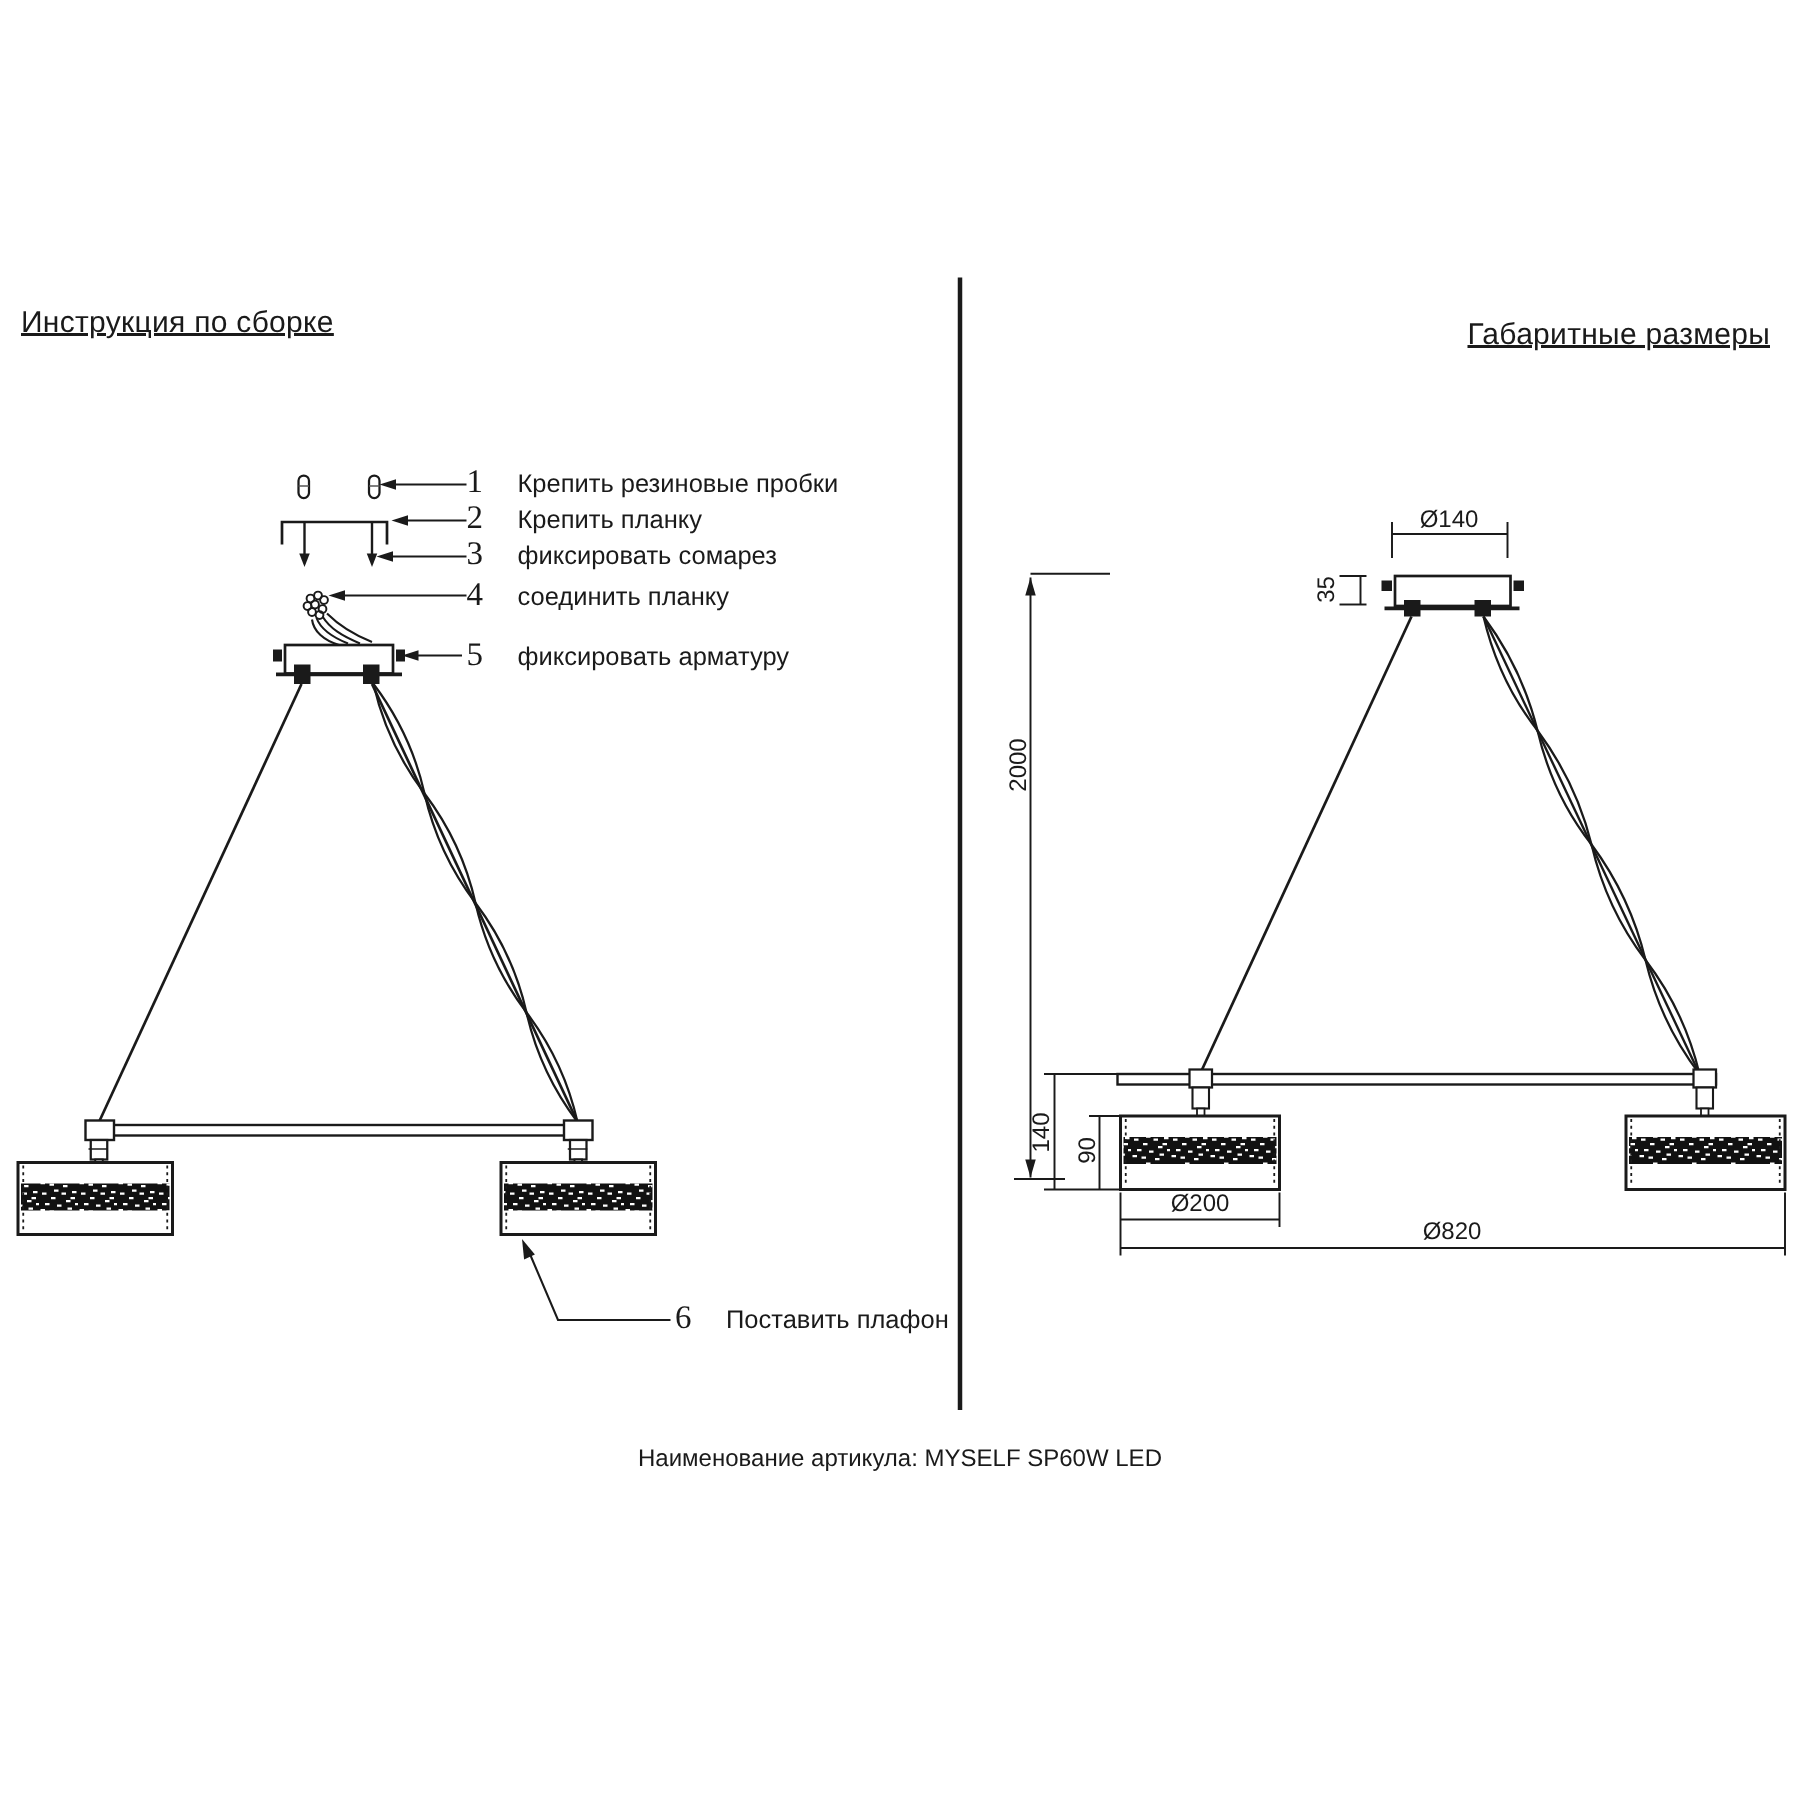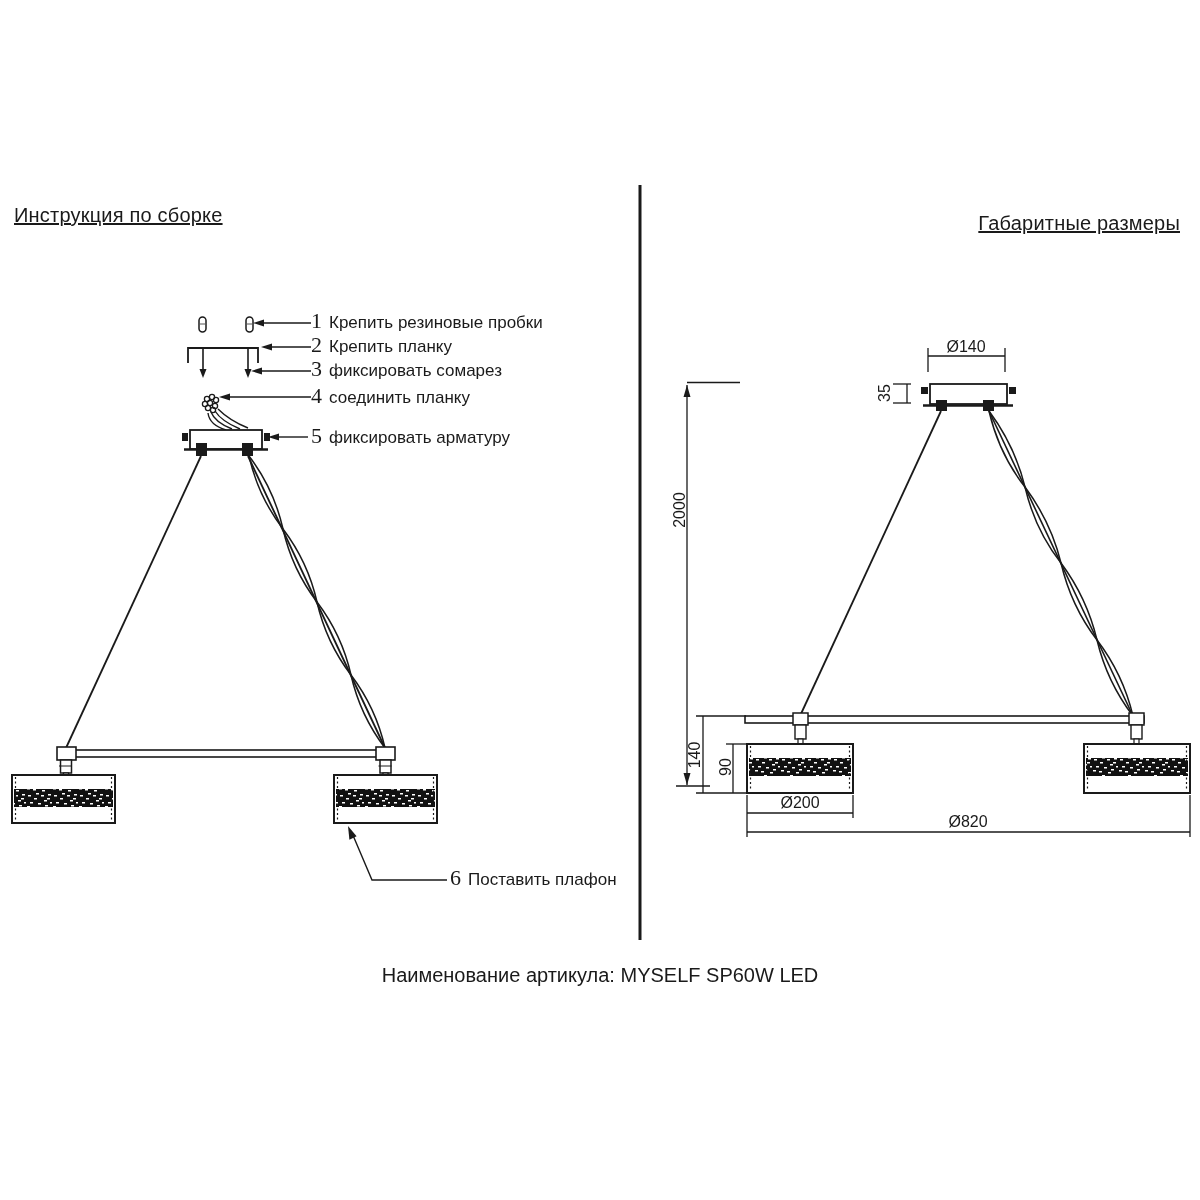--- a/index.html
+++ b/index.html
@@ -15,37 +15,38 @@
     position:absolute;
     font-size:20px;
     letter-spacing:0.2px;
     white-space:nowrap;
     text-decoration:underline;
   }
   .footer{
     position:absolute;
     left:0; top:964px; width:1200px;
     text-align:center;
-    font-size:20px;
+    font-size:16px;
     white-space:nowrap;
   }
   .step{
     position:absolute;
     display:flex;
     align-items:baseline;
     gap:7px;
     white-space:nowrap;
   }
   .step .num{
     font-family:"Liberation Serif", serif;
     font-size:22px;
     line-height:1;
   }
   .step .lbl{
     font-size:17px;
+    margin-left:16px;
   }
   .dim{
     position:absolute;
     font-size:16px;
     white-space:nowrap;
     transform:translate(-50%,-50%);
   }
   .dimv{
     position:absolute;
     font-size:16px;

